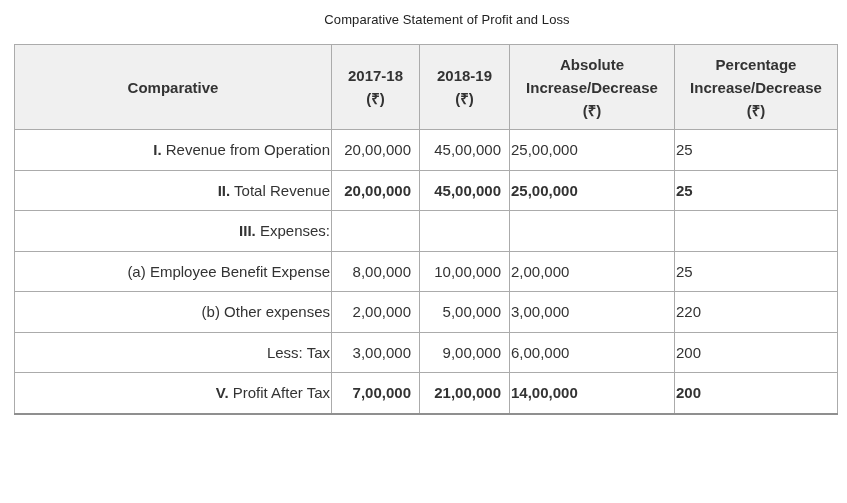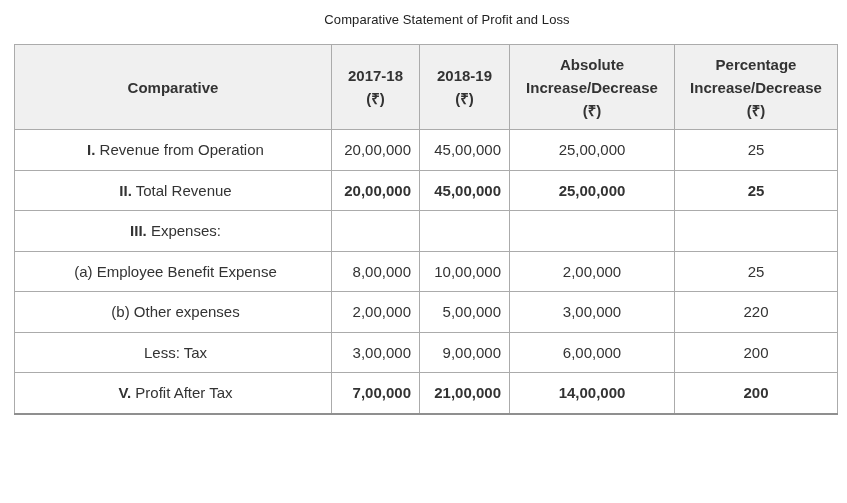--- a/index.html
+++ b/index.html
@@ -45,23 +45,23 @@
     vertical-align: middle;
     white-space: pre-line;
     line-height: 23px;
     padding: 0 2px;
   }
   tbody td {
     height: 37.5px;
     background: #ffffff;
     vertical-align: middle;
   }
-  td.label-cell { text-align: center; padding-left: 6px; }
+  td.label-cell { text-align: right; padding-left: 6px; }
   td.num-cell   { text-align: right; padding-right: 8px; }
-  td.ctr-cell   { text-align: center; }
+  td.ctr-cell   { text-align: left; }
   tr.bold-values td.val { font-weight: bold; }
   td .row-prefix { font-weight: bold; }
   tr.last-row td { border-bottom: 2px solid #8f8f8f; }
 </style>
 </head>
 <body>
 
 <div class="title-block">
   <div class="title-line">Comparative Statement of Profit and Loss</div>
 </div>

